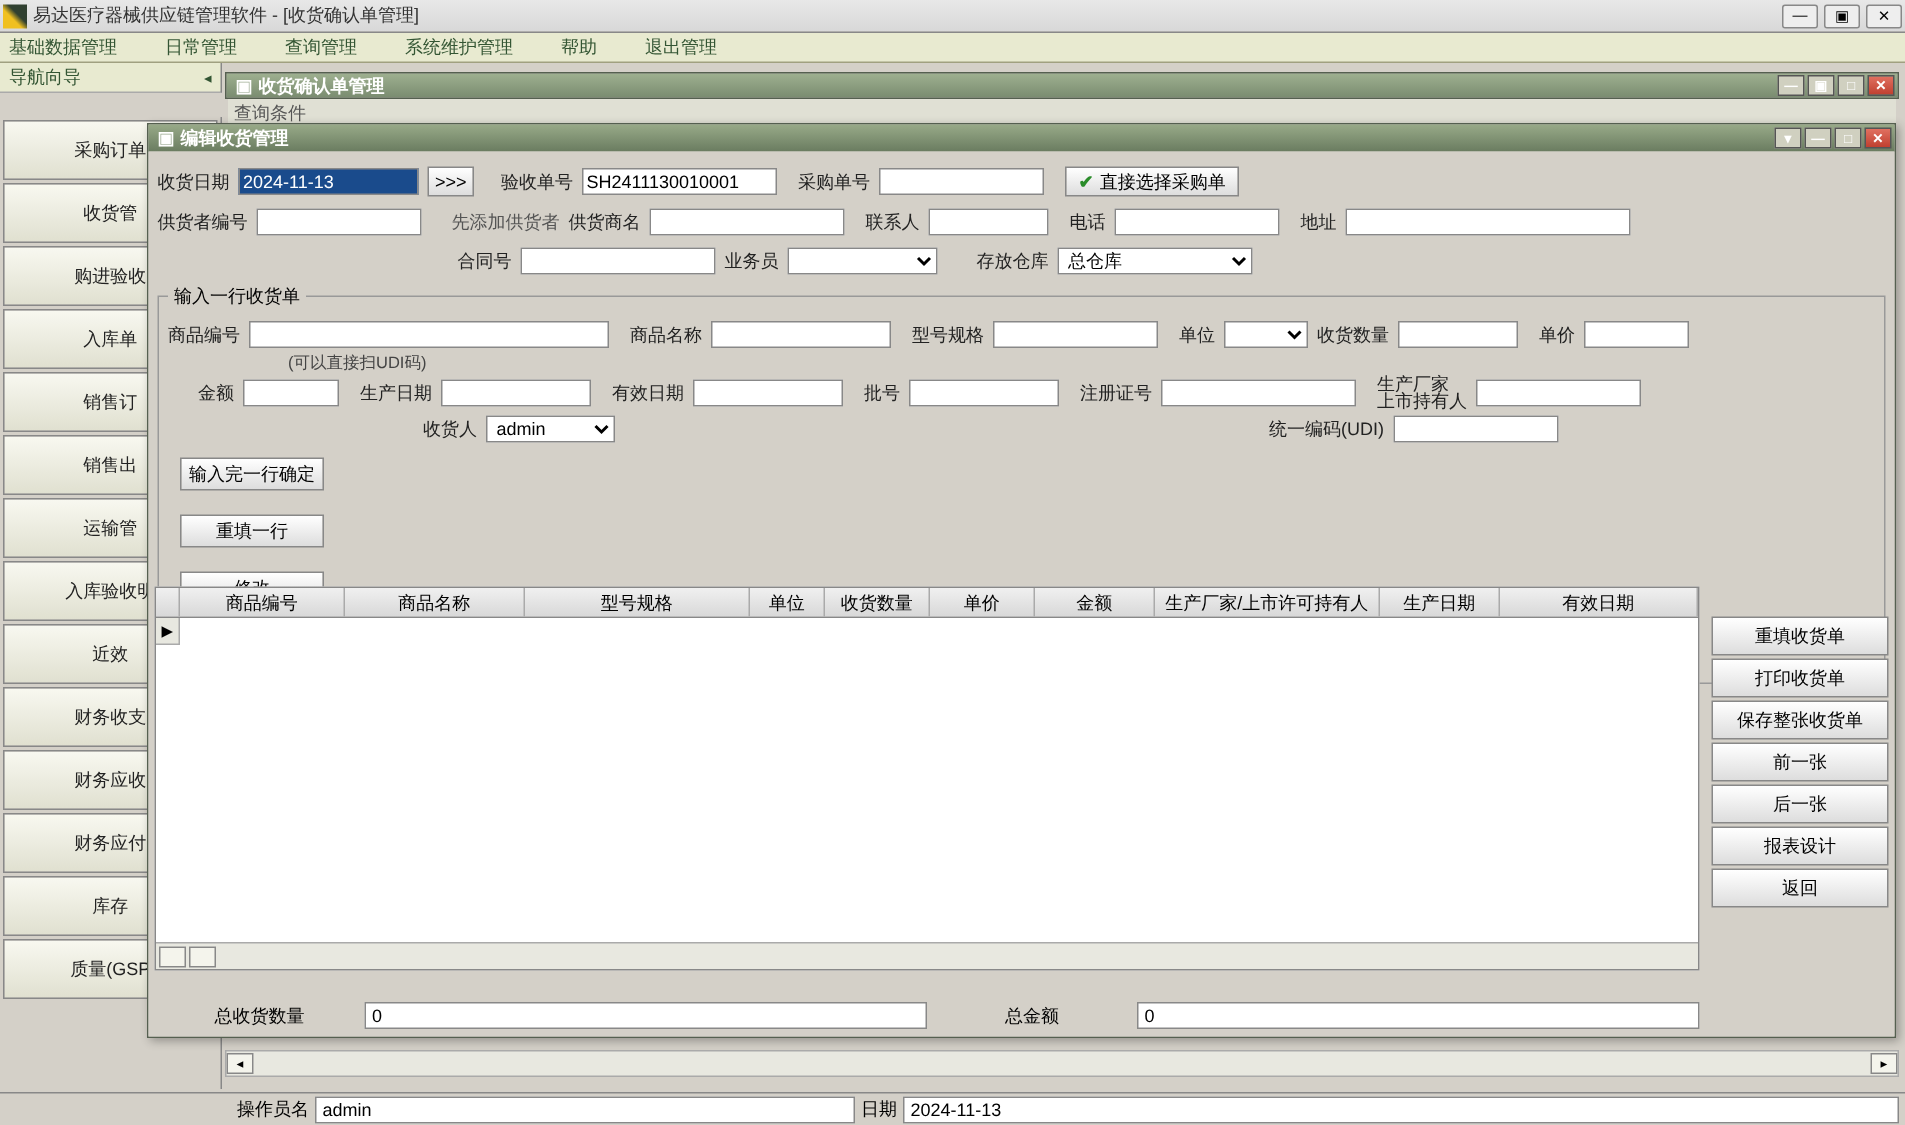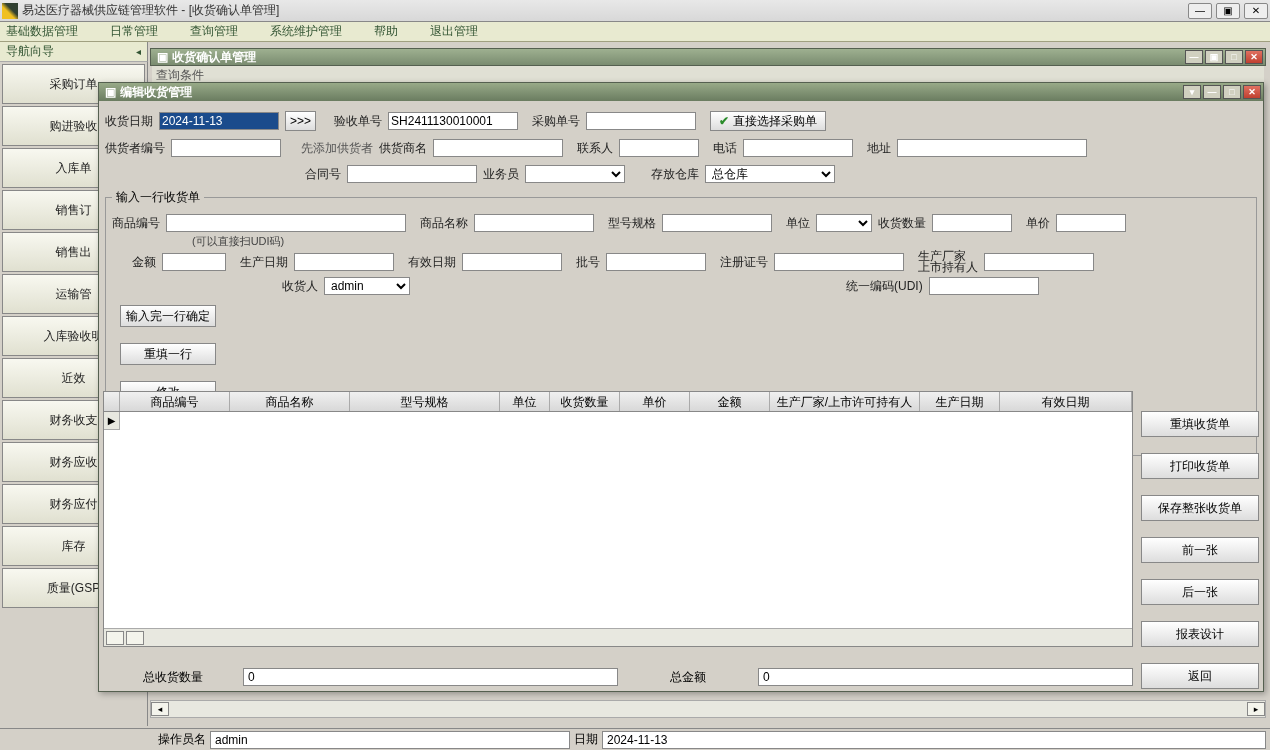--- a/index.html
+++ b/index.html
@@ -52,21 +52,21 @@
 
 
 .grid-wrap { position:absolute; left:4px; top:290px; right:130px; bottom:44px; border:1px solid #888; background:#fff; overflow:hidden; }
 .grid-head { display:flex; background:linear-gradient(#f0f0f0,#d8d8d8); border-bottom:1px solid #888; height:20px; }
 .grid-head div { border-right:1px solid #aaa; padding:2px 4px; text-align:center; overflow:hidden; white-space:nowrap; }
 .grid-rowmark { position:absolute; left:0; top:20px; width:16px; height:18px; background:#e8e8e0; border-right:1px solid #aaa; border-bottom:1px solid #aaa; display:flex;align-items:center;justify-content:center; font-size:10px; }
 .grid-scroll { position:absolute; left:0; right:0; bottom:0; height:18px; background:#e8e8e0; border-top:1px solid #aaa; display:flex; align-items:center; }
 .grid-scroll .thumb { width:18px; height:14px; background:#f4f4ec; border:1px solid #888; margin-left:2px; }
 
 
-.right-col { position:absolute; right:4px; top:310px; width:118px; display:flex; flex-direction:column; gap:16px;justify-content:space-between; }
+.right-col { position:absolute; right:4px; top:310px; width:118px; display:flex; flex-direction:column; gap:2px;justify-content:space-between; }
 .right-btn { height:26px; border:1px solid #888; background:linear-gradient(#fff,#ddd); cursor:pointer; }
 
 
 .totals { position:absolute; left:4px; right:130px; bottom:4px; height:20px; display:flex; align-items:center; background:#d4d0c8; }
 .totals label { width:140px; text-align:center; }
 .totals .tval { flex:1; height:18px; border:1px solid #888; background:#fff; padding:0 4px; line-height:16px; }
 
 
 .main-hscroll { position:absolute; left:150px; right:4px; top:700px; height:18px; background:#e8e8e0; border:1px solid #aaa; display:flex;align-items:center; }
 .main-hscroll .arr { width:18px; height:14px; background:#f4f4ec; border:1px solid #888; display:flex;align-items:center;justify-content:center;font-size:9px;cursor:pointer; }
@@ -98,23 +98,26 @@
     <span class="menu-item">系统维护管理</span>
     <span class="menu-item">帮助</span>
     <span class="menu-item">退出管理</span>
   </div>
 
   <div class="nav-header" style="width:148px;border-right:1px solid #888;">
     <span>导航向导</span>
     <span class="chev">◂</span>
   </div>
 
-  <div class="left-nav" style="position:absolute;left:0;top:62px;bottom:24px;">
+  <div class="left-nav" style="position:absolute;left:0;top:78px;bottom:24px;">
     <div class="nav-btn">
         <span>采购订单</span>
+      </div>
+    <div class="nav-btn">
+        <span>收货管</span>
       </div>
     <div class="nav-btn">
         <span>购进验收</span>
       </div>
     <div class="nav-btn">
         <span>入库单</span>
       </div>
     <div class="nav-btn">
         <span>销售订</span>
       </div>

